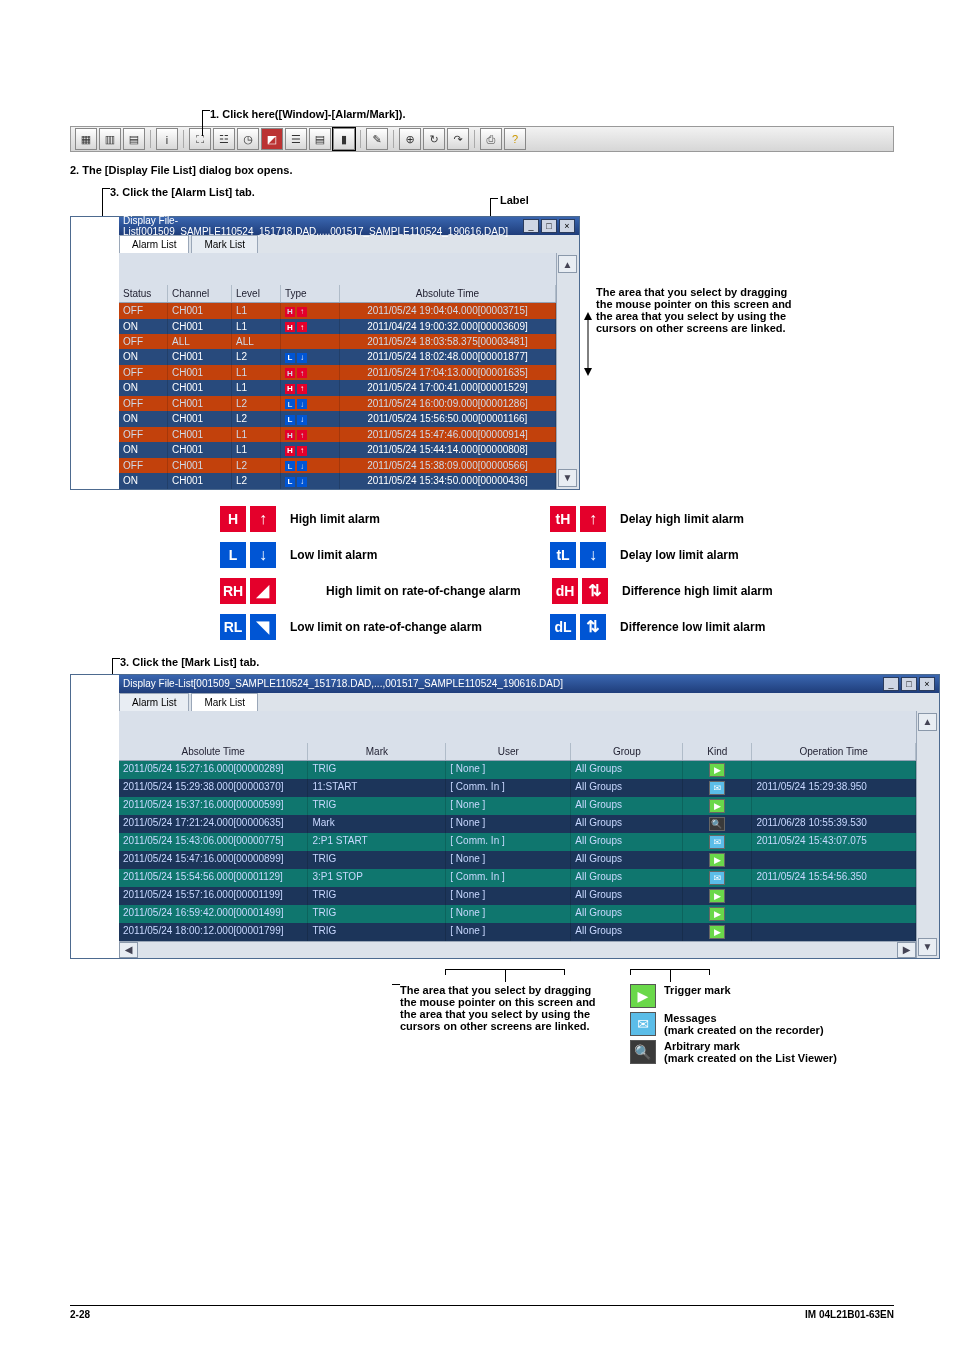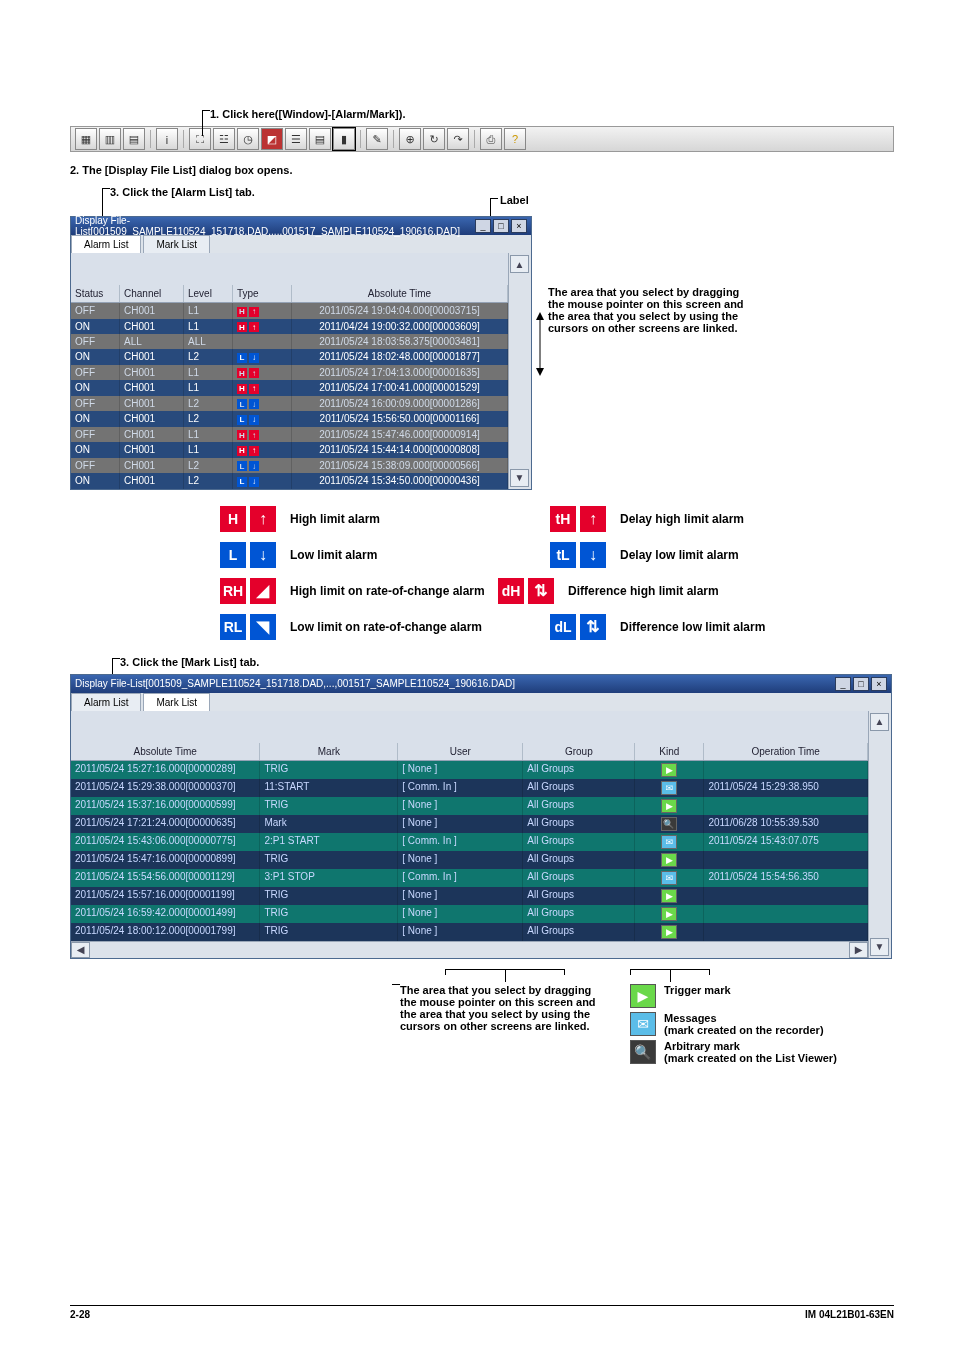--- a/index.html
+++ b/index.html
@@ -10,37 +10,37 @@
   .sec-title { font-size:27px; font-weight:bold; margin-left:18px; line-height:36px; }
   .intro { font-size:12px; margin:14px 0 0 140px; line-height:18px; }
   .step-label { font-size:11px; font-weight:bold; }
   
   .toolbar { margin:6px 0 0 0; height:24px; background:linear-gradient(#f2f2f2,#d6d6d6); border:1px solid #999;
     display:flex; align-items:center; padding:0 4px; gap:2px;}
   .tb-btn { width:20px; height:20px; border:1px solid #888; background:linear-gradient(#fff,#d8d8d8);
     display:flex; align-items:center; justify-content:center; font-size:11px; color:#333;}
   .tb-sep { width:1px; height:18px; background:#aaa; margin:0 3px; }
   
-  .win { border:1px solid #4d6a8f; background:#fff; position:relative; }
+  .win { border:1px solid #4d6a8f; background:#fff; position:relative;padding-left:48px; }
   .titlebar { height:18px; background:linear-gradient(#3a66b0,#1f3d7a); color:#fff; font-size:10px;
     display:flex; align-items:center; justify-content:space-between; padding:0 4px;}
   .titlebar .ctrls { display:flex; gap:2px; }
   .titlebar .ctrls span { width:14px; height:12px; background:#cfd6e4; border:1px solid #2b3c5d;
     font-size:9px; display:flex;align-items:center;justify-content:center;color:#000;}
   .tabs { display:flex; background:#dde3ea; font-size:10px; }
   .tab { padding:3px 12px; border:1px solid #9aa7b8; border-bottom:none; background:#e8edf3; margin-right:2px;}
   .tab.active { background:#fff; font-weight:normal; }
   
   .alarm-wrap { display:flex; }
   .alarm-tbl { flex:1; }
   .ahdr { display:flex; background:#d9e0ea; border-bottom:1px solid #94a2b5;}
   .ahdr div { font-size:10px; color:#223; padding:3px 4px; border-right:1px solid #b0bcc9;margin-top:32px; }
   .c-st{width:40px;} .c-ch{width:55px;} .c-lv{width:40px;} .c-ty{width:50px;} .c-at{flex:1; text-align:center;}
   .arow { display:flex; font-size:10px; color:#fff; background:#284a7c; }
-  .arow.off { background:#737373; color:#d0dae8;}
+  .arow.off { background:#c2410c; color:#d0dae8;}
   .arow div { padding:2px 4px; border-right:1px solid rgba(0,0,0,0.15); }
   .ty-ico { display:inline-flex; gap:2px; align-items:center;}
   .ico-s { width:10px;height:10px;display:inline-flex;align-items:center;justify-content:center;font-size:8px;font-weight:bold;}
   .vbar { width:20px; display:flex; flex-direction:column; justify-content:space-between; background:#dce2ea;
     border-left:1px solid #9aa7b8; padding:2px 1px;}
   .vbtn { width:17px;height:16px;border:1px solid #8a98aa;background:#e8edf3;font-size:10px;
     display:flex;align-items:center;justify-content:center;color:#445;}
   
   .legend-row { display:flex; align-items:center; margin:10px 0; }
   .ico-box { width:26px;height:26px;display:flex;align-items:center;justify-content:center;color:#fff;
@@ -298,21 +298,21 @@
         <div class="ico-box bg-blue">L</div>
         <div class="glyph-box bg-blue" style="color:#fff;">↓</div>
         <div class="leg-text" style="width:260px;">Low limit alarm</div>
         <div class="ico-box bg-blue">tL</div>
         <div class="glyph-box bg-blue" style="color:#fff;">↓</div>
         <div class="leg-text">Delay low limit alarm</div>
       </div>
       <div class="legend-row">
         <div class="ico-box bg-red">RH</div>
         <div class="glyph-box bg-red" style="color:#fff;">◢</div>
-        <div class="leg-text" style="width:208px;">High limit on rate-of-change alarm</div>
+        <div class="leg-text" style="width:226px;margin-left:36px;">High limit on rate-of-change alarm</div>
         <div class="ico-box bg-red">dH</div>
         <div class="glyph-box bg-red" style="color:#fff;">⇅</div>
         <div class="leg-text">Difference high limit alarm</div>
       </div>
       <div class="legend-row">
         <div class="ico-box bg-blue">RL</div>
         <div class="glyph-box bg-blue" style="color:#fff;">◥</div>
         <div class="leg-text" style="width:260px;">Low limit on rate-of-change alarm</div>
         <div class="ico-box bg-blue">dL</div>
         <div class="glyph-box bg-blue" style="color:#fff;">⇅</div>

